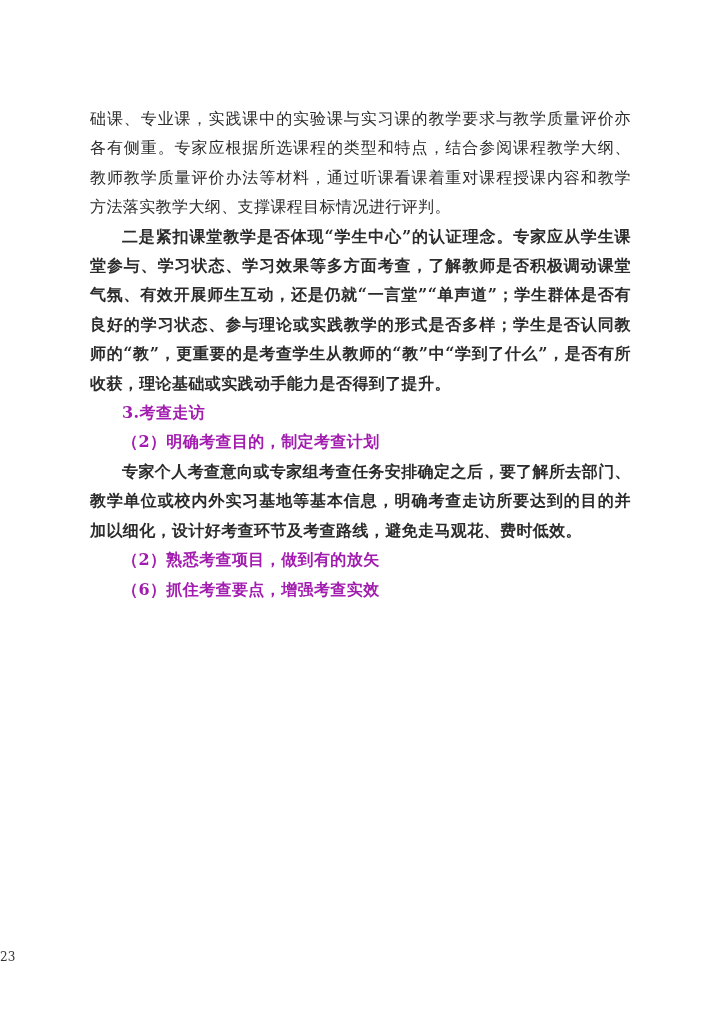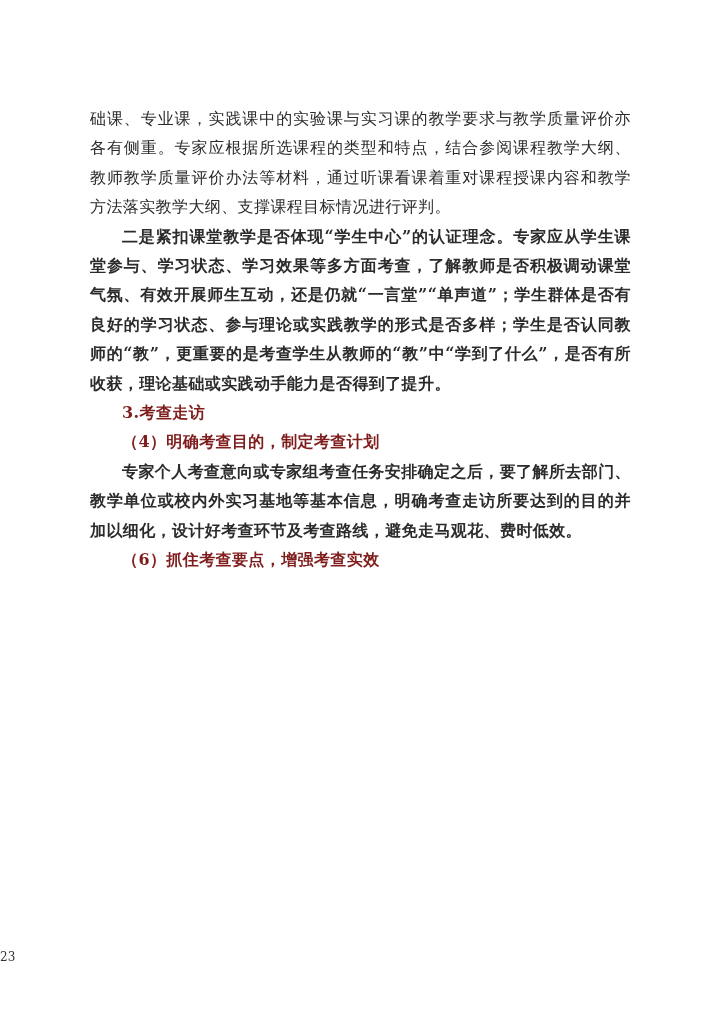--- a/index.html
+++ b/index.html
@@ -27,21 +27,21 @@
     padding: 0;
     font-size: 16px;
     line-height: 29.4px;
     letter-spacing: 0.4px;
     text-align: justify;
     text-justify: inter-ideograph;
     color: #2b2b2b;
   }
   .doc-body p.heading {
     font-weight: bold;
-    color: #7f1d1d;
+    color: #a21caf;
     text-align: left;
   }
   .doc-body p.indent {
     text-indent: 2em;
     font-weight: bold;
   }
   .footer {
     position: absolute;
     left: 0;
     top: 922px;
@@ -54,20 +54,21 @@
   }
 </style>
 </head>
 <body>
 
 <div class="page">
   <div class="doc-body">
       <p class="body">础课、专业课，实践课中的实验课与实习课的教学要求与教学质量评价亦各有侧重。专家应根据所选课程的类型和特点，结合参阅课程教学大纲、教师教学质量评价办法等材料，通过听课看课着重对课程授课内容和教学方法落实教学大纲、支撑课程目标情况进行评判。</p>
       <p class="body indent">二是紧扣课堂教学是否体现“学生中心”的认证理念。专家应从学生课堂参与、学习状态、学习效果等多方面考查，了解教师是否积极调动课堂气氛、有效开展师生互动，还是仍就“一言堂”“单声道”；学生群体是否有良好的学习状态、参与理论或实践教学的形式是否多样；学生是否认同教师的“教”，更重要的是考查学生从教师的“教”中“学到了什么”，是否有所收获，理论基础或实践动手能力是否得到了提升。</p>
       <p class="heading indent">3.考查走访</p>
-      <p class="heading indent">（4）明确考查目的，制定考查计划</p>
+      <p class="heading indent">（2）明确考查目的，制定考查计划</p>
       <p class="body indent">专家个人考查意向或专家组考查任务安排确定之后，要了解所去部门、教学单位或校内外实习基地等基本信息，明确考查走访所要达到的目的并加以细化，设计好考查环节及考查路线，避免走马观花、费时低效。</p>
+      <p class="heading indent">（2）熟悉考查项目，做到有的放矢</p>
       <p class="heading indent">（6）抓住考查要点，增强考查实效</p>
     </div>
   <div class="footer">
     <span class="page-number">23</span>
   </div>
 </div>
 
 </body></html>

